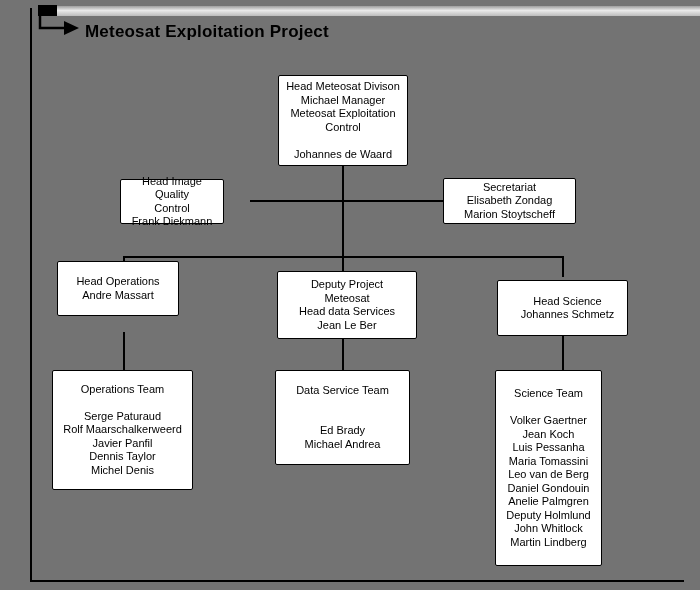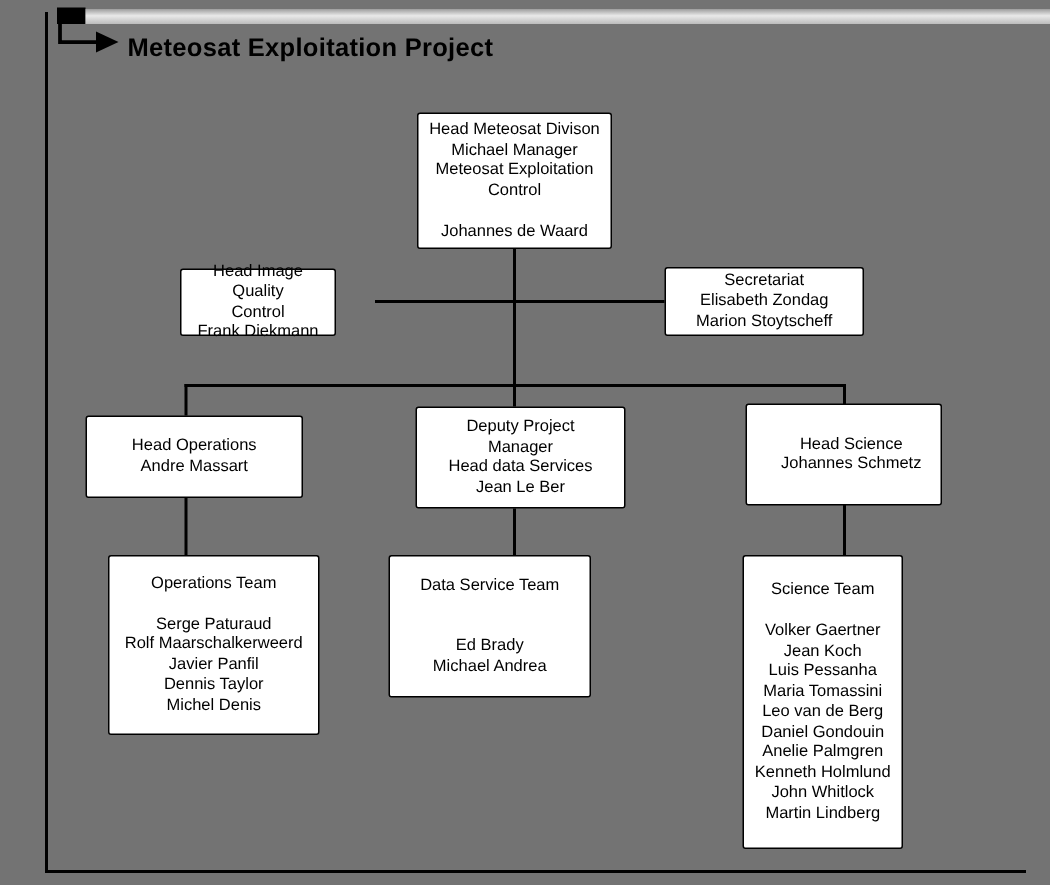--- a/index.html
+++ b/index.html
@@ -56,25 +56,25 @@
     align-items: center;
     text-align: center;
     font-size: 11px;
     line-height: 13.5px;
     color: #000;
     padding: 2px 3px;
   }
   .n-root { left: 278px; top: 75px;  width: 130px; height: 91px; }
   .n-iq   { left: 120px; top: 179px; width: 104px; height: 45px; }
   .n-sec  { left: 443px; top: 178px; width: 133px; height: 46px; }
-  .n-ops  { left: 57px;  top: 277px; width: 145px; height: 55px; }
+  .n-ops  { left: 57px;  top: 261px; width: 122px; height: 55px; }
   .n-dep  { left: 277px; top: 271px; width: 140px; height: 68px; }
-  .n-sci  { left: 497px; top: 269px; width: 131px; height: 68px; padding-left: 13px; }
-  .n-opst { left: 52px;  top: 370px; width: 141px; height: 120px; margin-left: 20px; }
-  .n-dst  { left: 259px; top: 370px; width: 135px; height: 95px; }
+  .n-sci  { left: 497px; top: 280px; width: 131px; height: 56px; padding-left: 13px; }
+  .n-opst { left: 52px;  top: 370px; width: 141px; height: 120px; }
+  .n-dst  { left: 275px; top: 370px; width: 135px; height: 95px; }
   .n-scit { left: 495px; top: 370px; width: 107px; height: 196px; }
 
   
   .connector { position: absolute; background: #000; }
 </style>
 </head>
 <body>
 
 <div class="canvas">
 
@@ -117,21 +117,21 @@
       <div>Secretariat</div>
       <div>Elisabeth Zondag</div>
       <div>Marion Stoytscheff</div>
     </div>
   <div class="node n-ops">
       <div>Head Operations</div>
       <div>Andre Massart</div>
     </div>
   <div class="node n-dep">
       <div>Deputy Project</div>
-      <div>Manager</div>
+      <div>Meteosat</div>
       <div>Head data Services</div>
       <div>Jean Le Ber</div>
     </div>
   <div class="node n-sci">
       <div>Head Science</div>
       <div>Johannes Schmetz</div>
     </div>
   <div class="node n-opst">
       <div>Operations Team</div>
       <div>&nbsp;</div>
@@ -151,18 +151,18 @@
   <div class="node n-scit">
       <div>Science Team</div>
       <div>&nbsp;</div>
       <div>Volker Gaertner</div>
       <div>Jean Koch</div>
       <div>Luis Pessanha</div>
       <div>Maria Tomassini</div>
       <div>Leo van de Berg</div>
       <div>Daniel Gondouin</div>
       <div>Anelie Palmgren</div>
-      <div>Kenneth Holmlund</div>
+      <div>Deputy Holmlund</div>
       <div>John Whitlock</div>
       <div>Martin Lindberg</div>
     </div>
 
 </div>
 
 </body></html>

